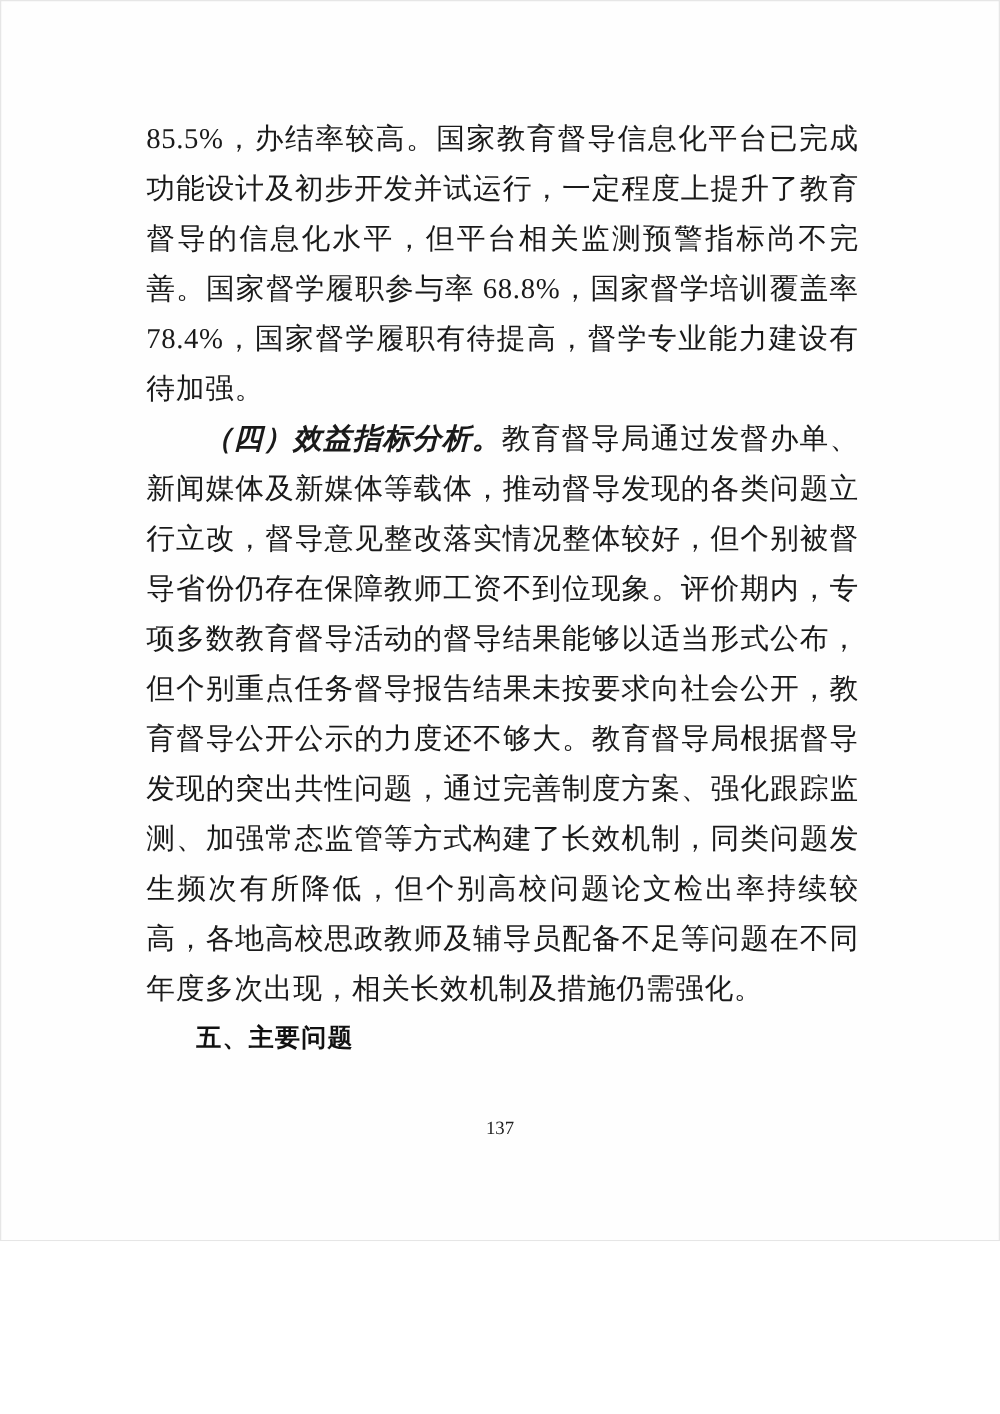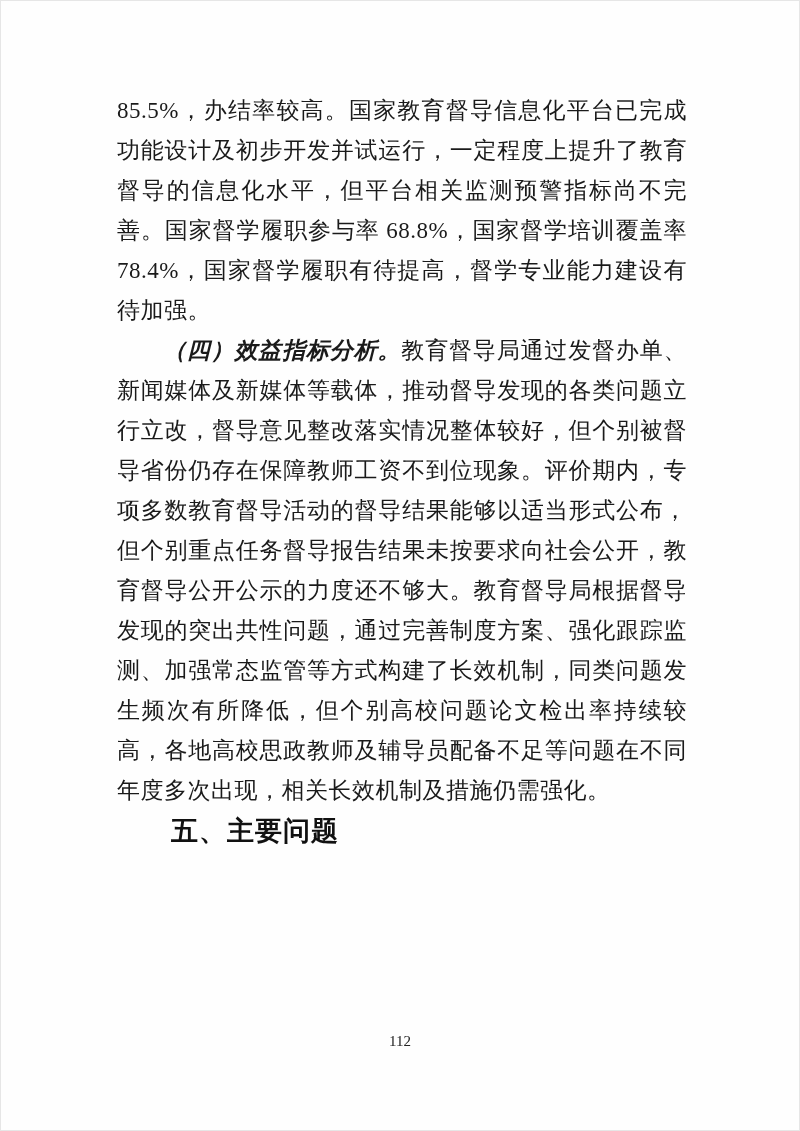--- a/index.html
+++ b/index.html
@@ -3,21 +3,21 @@
 <meta charset="utf-8">
 <style>
   html, body {
     margin: 0;
     padding: 0;
     background: #ffffff;
   }
   .page {
     position: relative;
     width: 800px;
-    height: 1131px;
+    height: 993px;
     box-sizing: border-box;
     background: #fefefe;
     border: 1px solid #e6e6e6;
     padding: 90px 112px 0 116px;
     overflow: hidden;
     font-family: "Liberation Serif", "DejaVu Serif", serif;
     color: #1a1a1a;
   }
   .para {
     margin: 0;
@@ -35,21 +35,21 @@
     font-weight: 700;
     font-style: italic;
   }
   .lead-kai {
     font-weight: 700;
   }
   .heading {
     margin: 0;
     font-family: "Liberation Sans", "DejaVu Sans", sans-serif;
     font-weight: 700;
-    font-size: 27px;
+    font-size: 20px;
     line-height: 40px;
     text-indent: 2em;
     letter-spacing: 1px;
     color: #111111;
   }
   .footer {
     position: absolute;
     left: 0;
     right: 0;
     bottom: 80px;
@@ -71,15 +71,15 @@
     <p class="para"><span>85.5%，办结率较高。国家教育督导信息化平台已完成功能设计及初步开发并试运行，一定程度上提升了教育督导的信息化水平，但平台相关监测预警指标尚不完善。国家督学履职参与率 68.8%，国家督学培训覆盖率 78.4%，国家督学履职有待提高，督学专业能力建设有待加强。</span></p>
 
     <p class="para indent"><span class="lead-bold">（四）效益指标分析。</span><span>教育督导局通过发督办单、新闻媒体及新媒体等载体，推动督导发现的各类问题立行立改，督导意见整改落实情况整体较好，但个别被督导省份仍存在保障教师工资不到位现象。评价期内，专项多数教育督导活动的督导结果能够以适当形式公布，但个别重点任务督导报告结果未按要求向社会公开，教育督导公开公示的力度还不够大。教育督导局根据督导发现的突出共性问题，通过完善制度方案、强化跟踪监测、加强常态监管等方式构建了长效机制，同类问题发生频次有所降低，但个别高校问题论文检出率持续较高，各地高校思政教师及辅导员配备不足等问题在不同年度多次出现，相关长效机制及措施仍需强化。</span></p>
 
     <h2 class="heading">五、主要问题</h2>
 
 
   </main>
 
   <footer class="footer">
-    <span class="page-number">112</span>
+    <span class="page-number">137</span>
   </footer>
 </div>
 
 </body></html>

